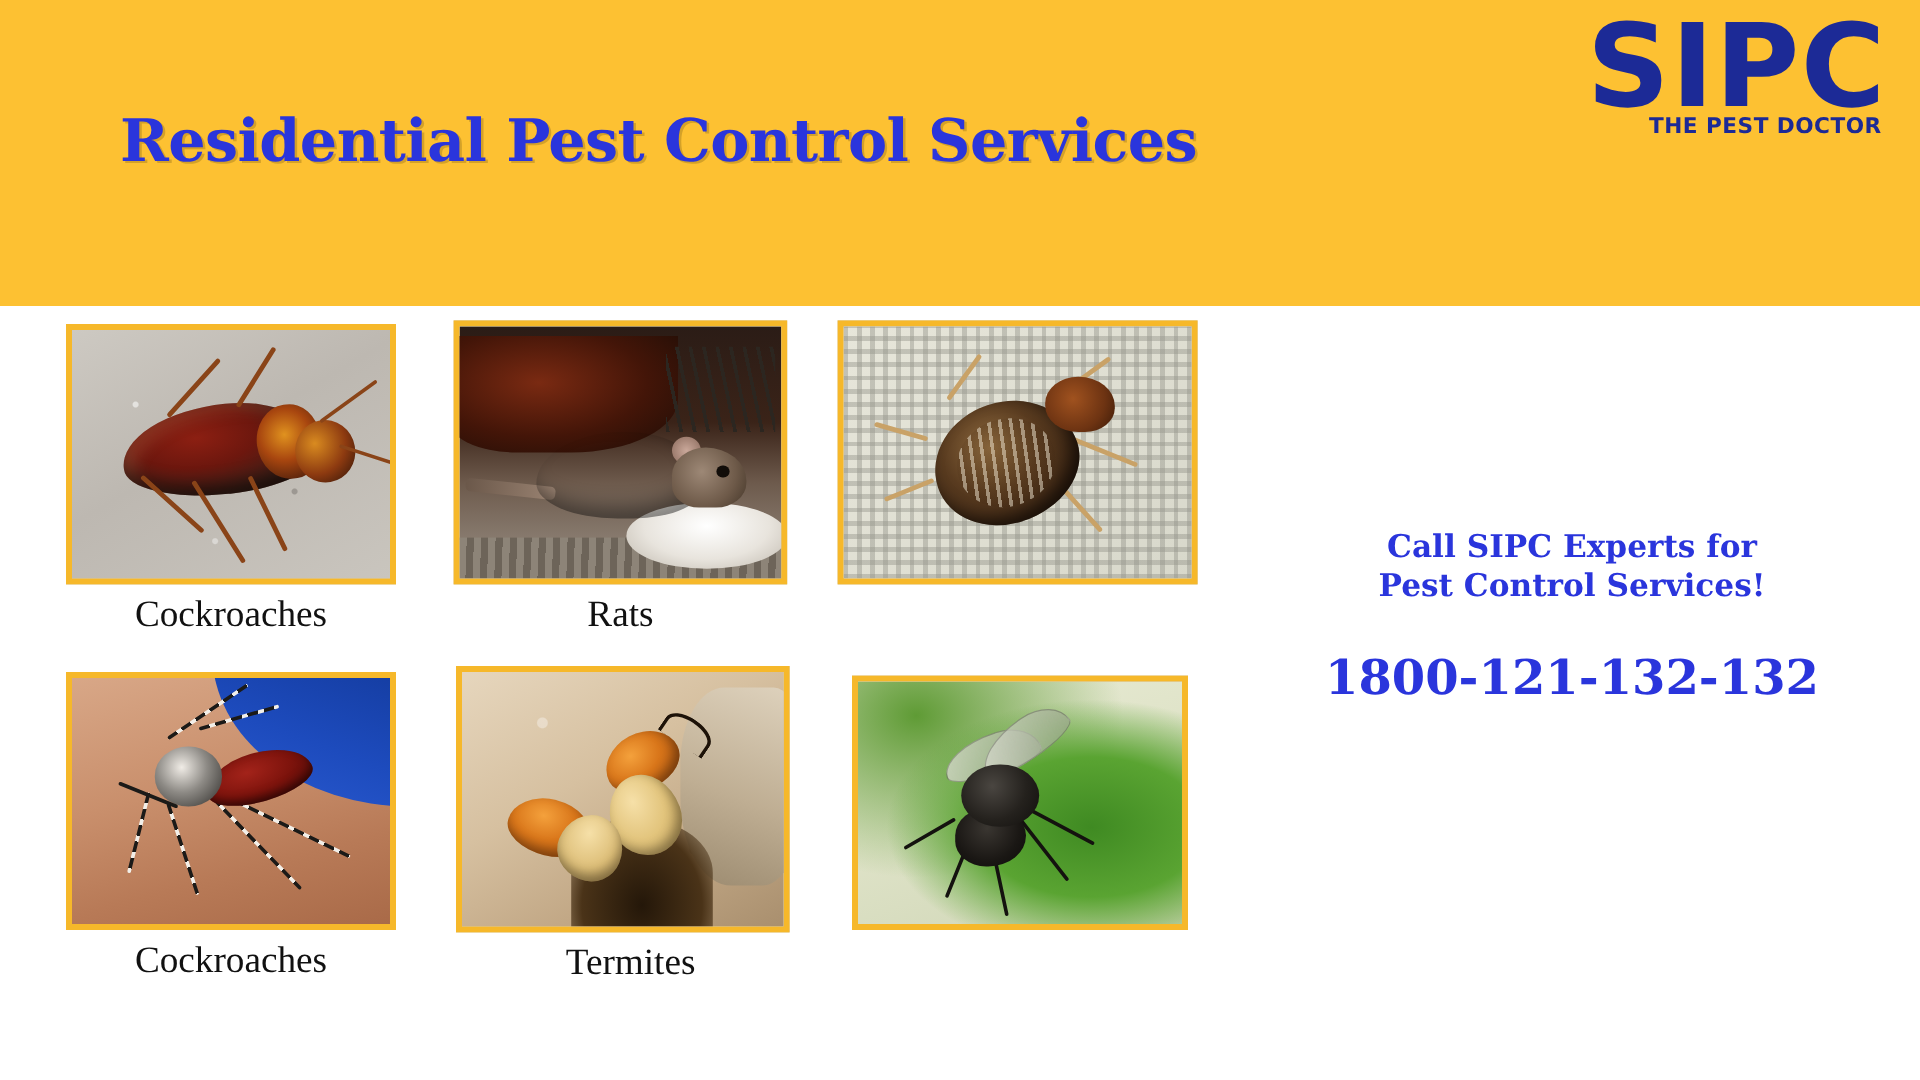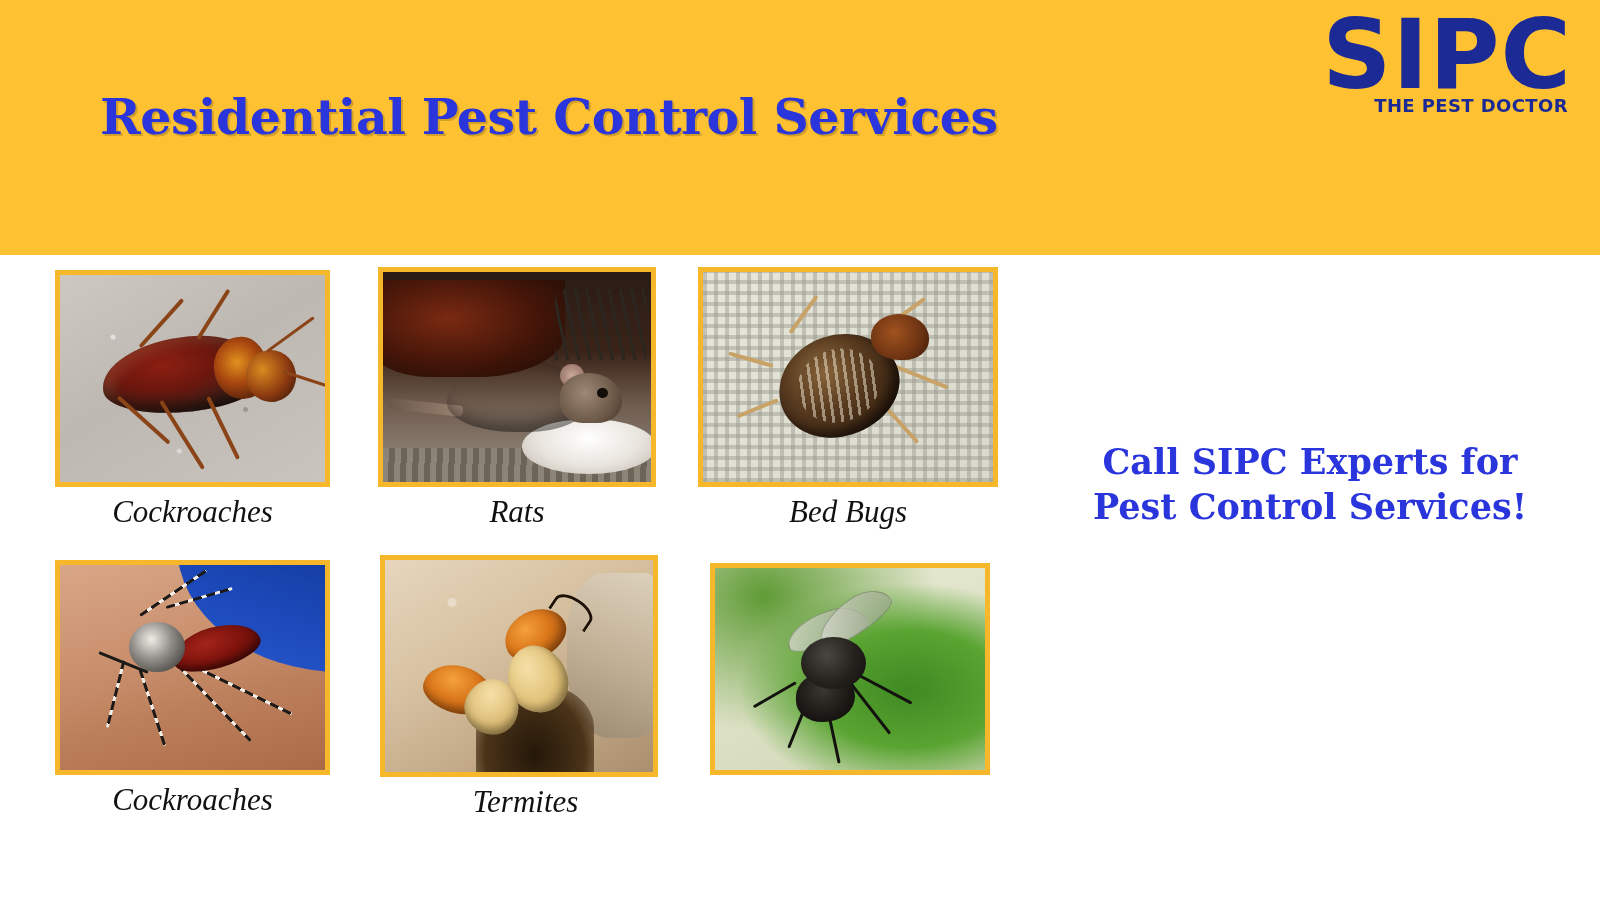--- a/index.html
+++ b/index.html
@@ -73,21 +73,20 @@
     position: relative;
     background: #cfcfcf;
   }
   .pest-caption {
     text-align: center;
     font-family: "Liberation Serif", serif;
     font-size: 31px;
     color: #111111;
     margin-top: 7px;
     white-space: nowrap;
-    font-style: italic;
   }
 
   
   .scene { position: absolute; inset: 0; }
 
   
   .sc-roach { background:
       radial-gradient(circle at 20% 30%, rgba(255,255,255,.55) 0 2px, transparent 3px),
       radial-gradient(circle at 70% 65%, rgba(120,115,110,.5) 0 2px, transparent 3px),
       radial-gradient(circle at 45% 85%, rgba(255,255,255,.4) 0 2px, transparent 3px),
@@ -204,21 +203,21 @@
     border-radius:60% 40% 50% 50%/70% 70% 30% 30%;
     background: linear-gradient(120deg, rgba(215,218,205,.85), rgba(150,155,140,.55));
     border:1px solid rgba(70,70,60,.35); }
   .fly-leg { position:absolute; height:3px; background:#14120f; border-radius:2px; transform-origin:left center; }
 
   
   .cta-block { position: absolute; left: 1040px; top: 440px; width: 540px; text-align: center; }
   .cta-line {
     font-family: "DejaVu Serif", "Liberation Serif", serif;
     font-weight: bold;
-    font-size: 35px;
+    font-size: 26px;
     line-height: 1.28;
     color: #2a35dc;
     white-space: nowrap;
   }
   .cta-phone {
     font-family: "DejaVu Serif", "Liberation Serif", serif;
     font-weight: bold;
     font-size: 40px;
     color: #2a35dc;
     margin-top: 34px;
@@ -279,21 +278,20 @@
       <div class="bb-leg" style="left:24%; top:44%; width:16%; height:4px; transform:rotate(196deg);"></div>
       <div class="bb-leg" style="left:26%; top:60%; width:15%; height:4px; transform:rotate(158deg);"></div>
       <div class="bb-leg" style="left:62%; top:26%; width:18%; height:4px; transform:rotate(-36deg);"></div>
       <div class="bb-leg" style="left:66%; top:44%; width:20%; height:4px; transform:rotate(22deg);"></div>
       <div class="bb-leg" style="left:62%; top:62%; width:18%; height:4px; transform:rotate(48deg);"></div>
       <div class="bb-abdomen">
           <div class="bb-stripes"></div>
         </div>
       <div class="bb-head"></div>
     </div>
-    <div class="pest-caption">Bed Bugs</div>
   </div>
 
   <div class="pest-card" style="left:55px; top:305px; width:275px;">
     <div class="pest-frame" style="width:275px; height:215px;">
       <div class="scene sc-mosq"></div>
       <div class="mosq-blue"></div>
       <div class="mosq-leg" style="left:46%; top:46%; width:46%; transform:rotate(26deg);"></div>
       <div class="mosq-leg" style="left:44%; top:48%; width:40%; transform:rotate(46deg);"></div>
       <div class="mosq-leg" style="left:30%; top:50%; width:30%; transform:rotate(72deg);"></div>
       <div class="mosq-leg" style="left:24%; top:46%; width:26%; transform:rotate(104deg);"></div>
@@ -335,13 +333,14 @@
       <div class="fly-abdomen"></div>
       <div class="fly-thorax"></div>
     </div>
   </div>
 
 </div>
 
 <div class="cta-block">
   <div class="cta-line">Call SIPC Experts for</div>
   <div class="cta-line">Pest Control Services!</div>
+  <div class="cta-phone">1800-121-132-132</div>
 </div>
 
 </body></html>

